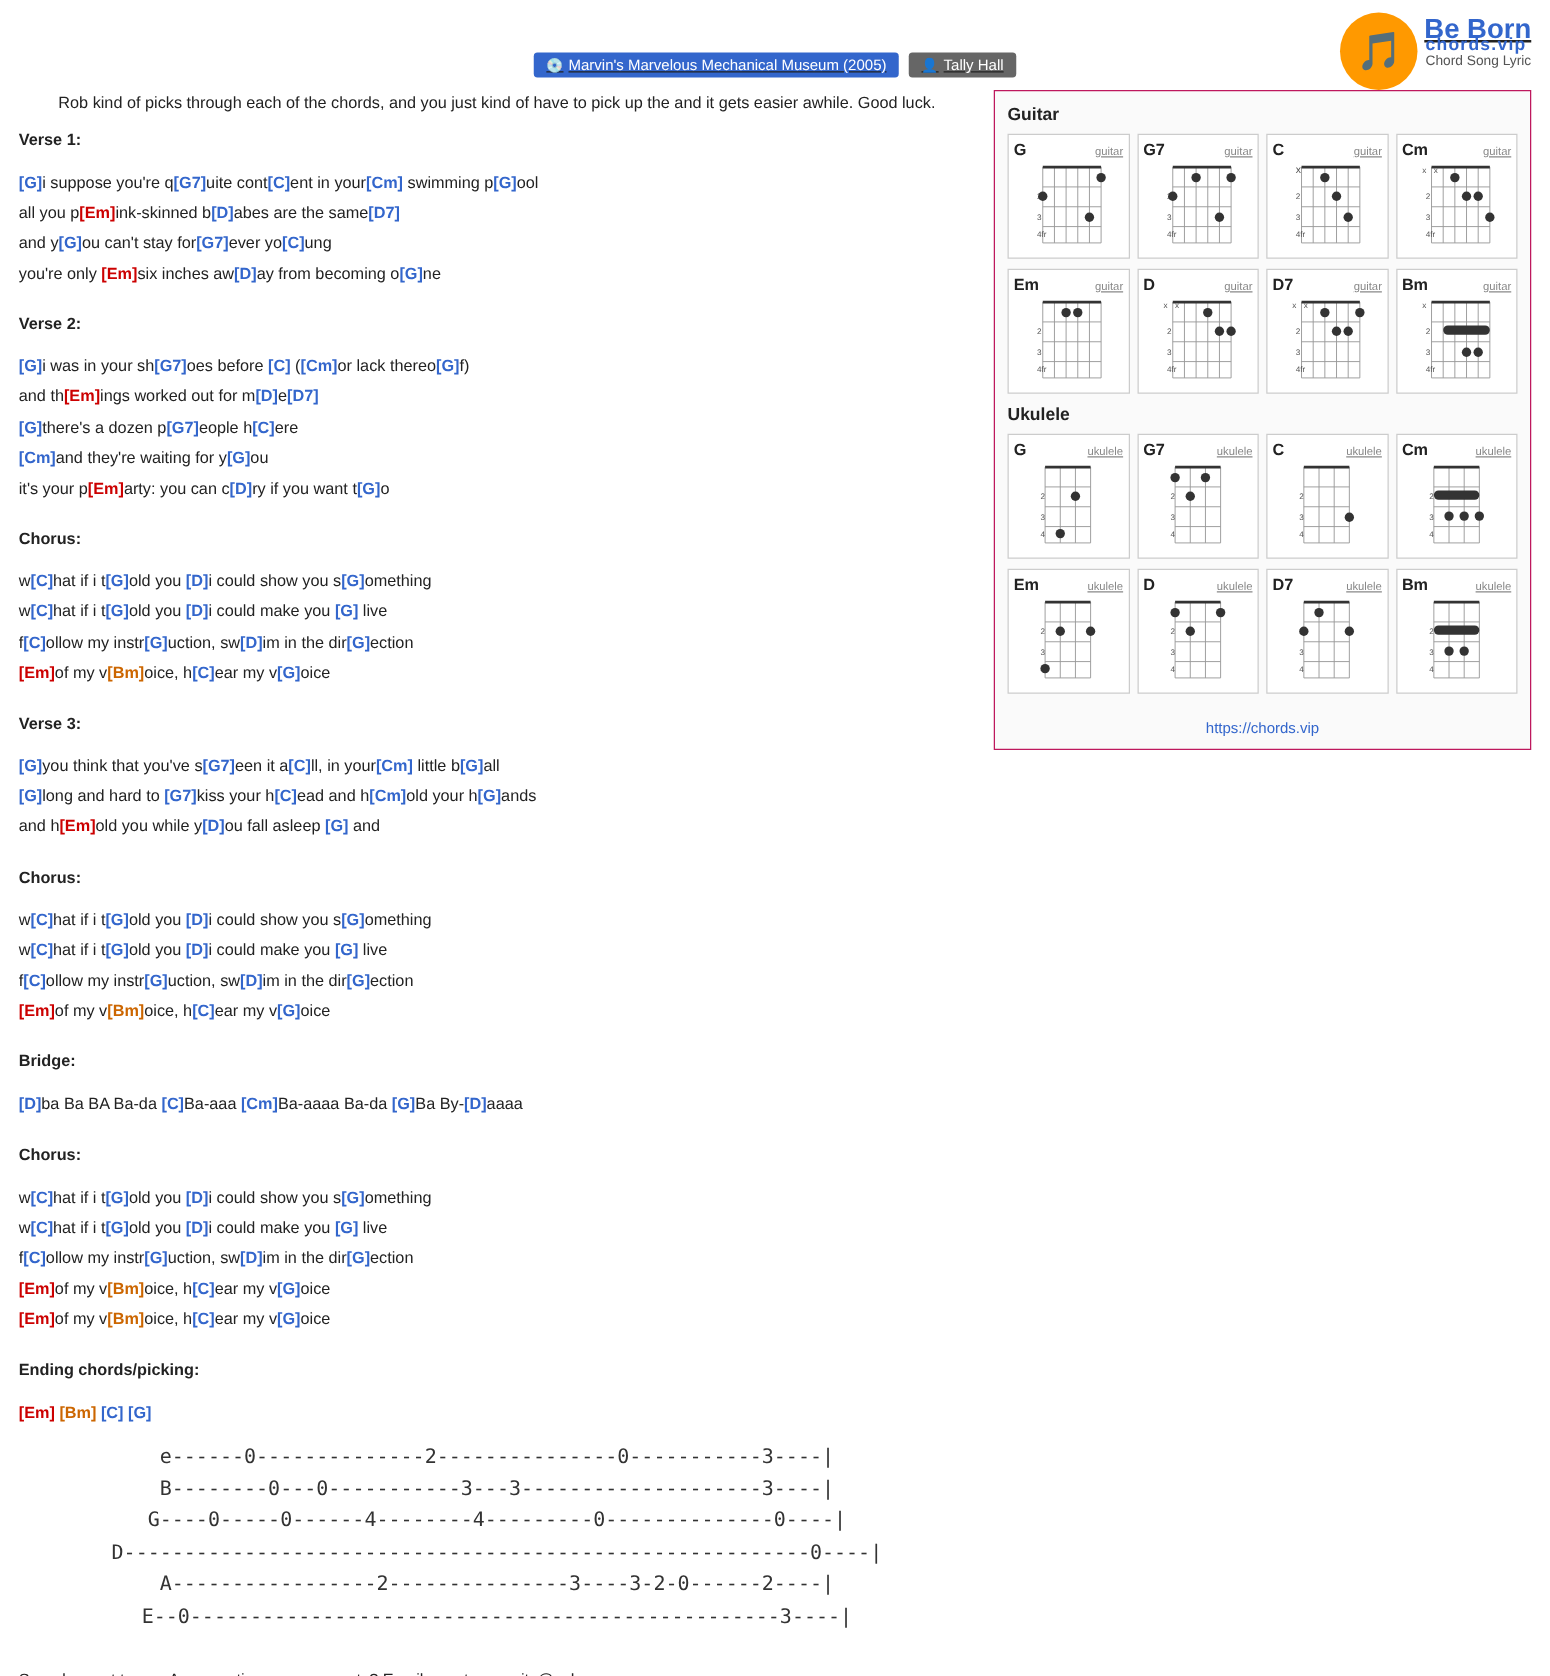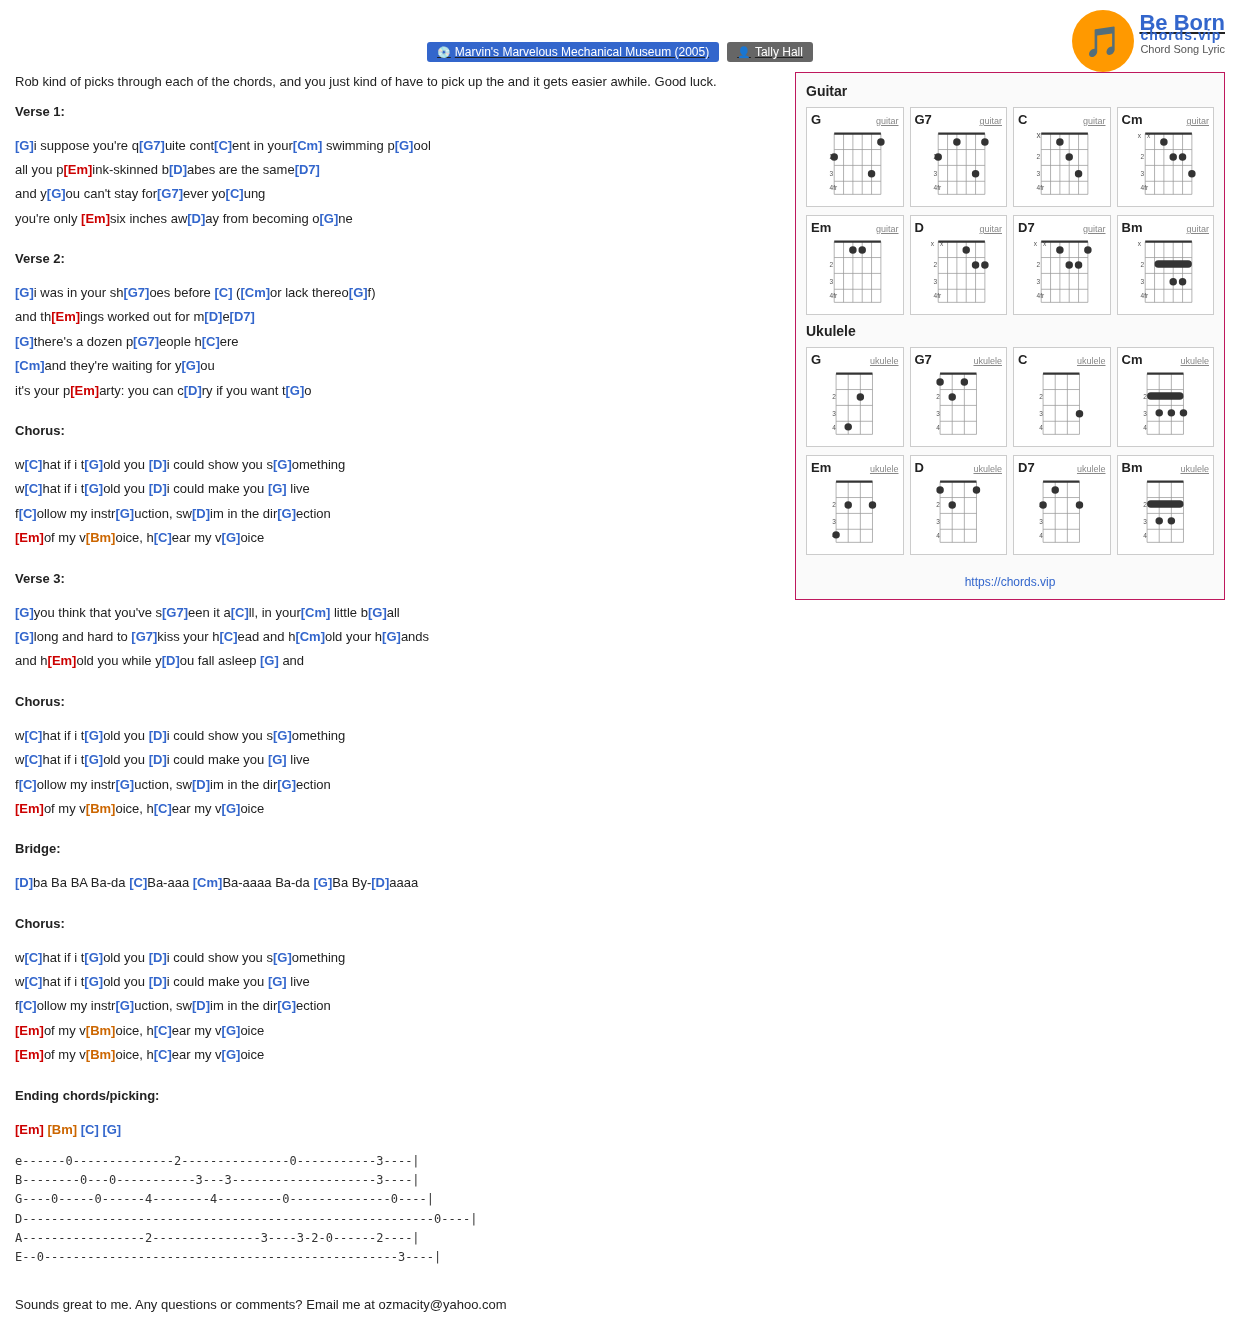--- a/index.html
+++ b/index.html
@@ -10,40 +10,40 @@
     .meta-badges { display: flex; justify-content: center; gap: 8px; margin-bottom: 10px; }
     .badge { padding: 3px 10px; border-radius: 3px; font-size: 12px; color: #fff; display: inline-flex; align-items: center; gap: 4px; }
     .badge-album { background: #3366cc; }
     .badge-artist { background: #666; }
     .badge-icon { font-size: 11px; }
 
     .main-layout { display: flex; gap: 15px; }
     .lyrics-col { flex: 1; min-width: 0; }
     .chords-col { width: 430px; flex-shrink: 0; }
 
-    .intro-text { margin-bottom: 12px; font-size: 13px; line-height: 1.5; }
+    .intro-text { margin-bottom: 12px; font-size: 13px; line-height: 1.5; text-align: center; }
     
     .section-label { font-weight: bold; margin: 10px 0 4px; }
     .lyric-line { line-height: 1.8; margin: 1px 0; font-size: 13px; }
     .chord { color: #3366cc; font-weight: bold; }
     .chord-em { color: #cc0000; font-weight: bold; }
     .chord-bm { color: #cc6600; font-weight: bold; }
     .spacer { height: 10px; }
 
     
     .chord-panel { border: 1px solid #be185d; padding: 10px; background: #fafafa; }
     .chord-section-title { font-weight: bold; font-size: 14px; margin-bottom: 8px; }
     .chord-grid { display: grid; grid-template-columns: repeat(4, 1fr); gap: 6px; margin-bottom: 8px; }
     .chord-box { border: 1px solid #ccc; background: #fff; padding: 4px; text-align: center; }
     .chord-name-row { display: flex; justify-content: space-between; align-items: baseline; margin-bottom: 2px; }
     .chord-name { font-weight: bold; font-size: 13px; }
     .chord-type-label { font-size: 9px; color: #888; text-decoration: underline; cursor: pointer; }
     .fret-svg { width: 100%; height: 70px; }
     
-    .tab-text { font-family: monospace; font-size: 12px; line-height: 1.6; color: #333; }
+    .tab-text { font-family: monospace; font-size: 16px; line-height: 1.6; color: #333; text-align: center; }
     .email-text { margin: 10px 0; font-size: 13px; }
 
     .chords-url { color: #3366cc; font-size: 12px; text-align: center; margin-top: 20px; }
   </style>
 </head>
 <body>
 
 <div style="position:relative;">
 
   <div style="position:absolute;top:0;right:0;display:flex;align-items:center;gap:6px;">

